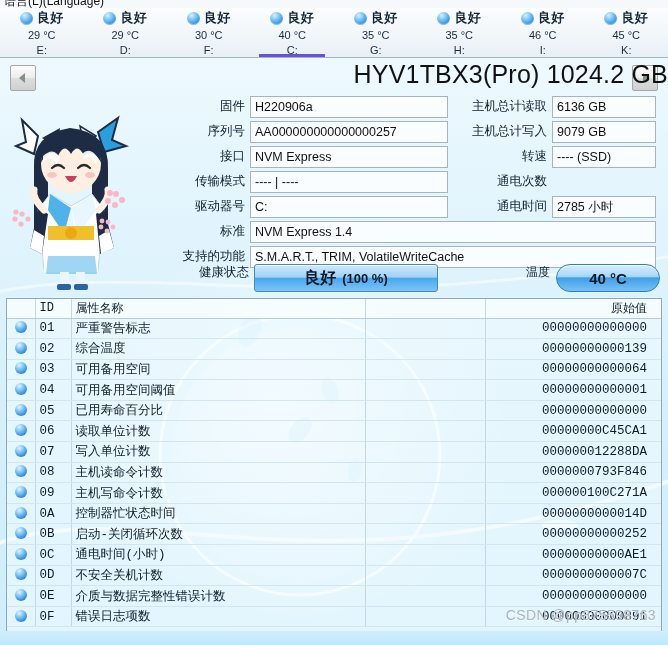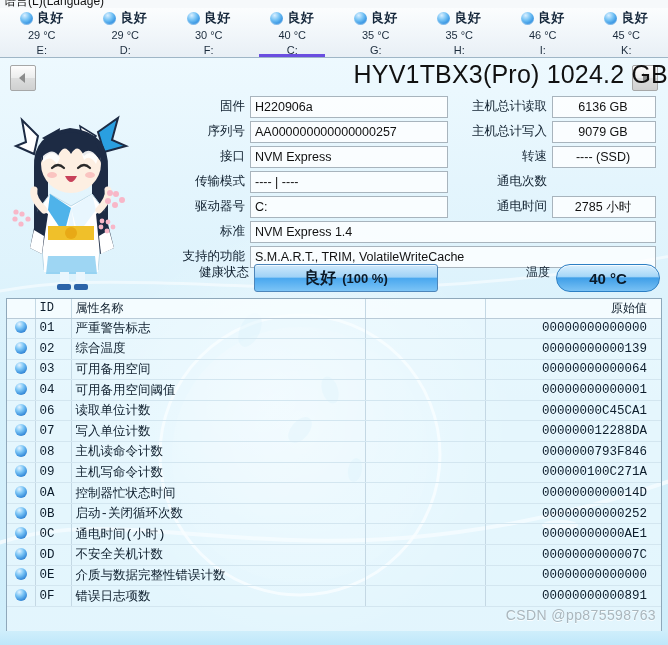--- a/index.html
+++ b/index.html
@@ -89,21 +89,21 @@
     font-size: 12.5px; color: #10202f; text-align: right;
     padding-right: 5px; line-height: 21px; white-space: nowrap;
   }
   .infofield {
     border: 1px solid #a8b4bd;
     background: rgba(255,255,255,0.78);
     font-size: 12.5px; color: #111;
     line-height: 20px; padding: 0 4px;
     white-space: nowrap; overflow: hidden;
   }
-  .infofield.right { text-align: center; padding-right: 6px; }
+  .infofield.right { text-align: left; padding-right: 6px; }
 
   .col-left { width: 270px; display: flex; }
   .col-left .infolabel { width: 72px; }
   .col-left .infofield { flex: 1 1 auto; }
   .col-right { width: 208px; display: flex; margin-left: 0px; }
   .col-right .infolabel { width: 104px; }
   .col-right .infofield { flex: 1 1 auto; }
 
   .wide-row { display: flex; height: 22px; margin-bottom: 3px; }
   .wide-row .infolabel { width: 72px; }
@@ -463,20 +463,27 @@
           </tr>
           <tr>
             <td class="c-dot"><span class="rdot"></span></td>
             <td class="c-id">04</td>
             <td class="c-name">可用备用空间阈值</td>
             <td class="c-mid"></td>
             <td class="c-raw">00000000000001</td>
           </tr>
           <tr>
             <td class="c-dot"><span class="rdot"></span></td>
+            <td class="c-id">05</td>
+            <td class="c-name">已用寿命百分比</td>
+            <td class="c-mid"></td>
+            <td class="c-raw">00000000000000</td>
+          </tr>
+          <tr>
+            <td class="c-dot"><span class="rdot"></span></td>
             <td class="c-id">06</td>
             <td class="c-name">读取单位计数</td>
             <td class="c-mid"></td>
             <td class="c-raw">00000000C45CA1</td>
           </tr>
           <tr>
             <td class="c-dot"><span class="rdot"></span></td>
             <td class="c-id">07</td>
             <td class="c-name">写入单位计数</td>
             <td class="c-mid"></td>

